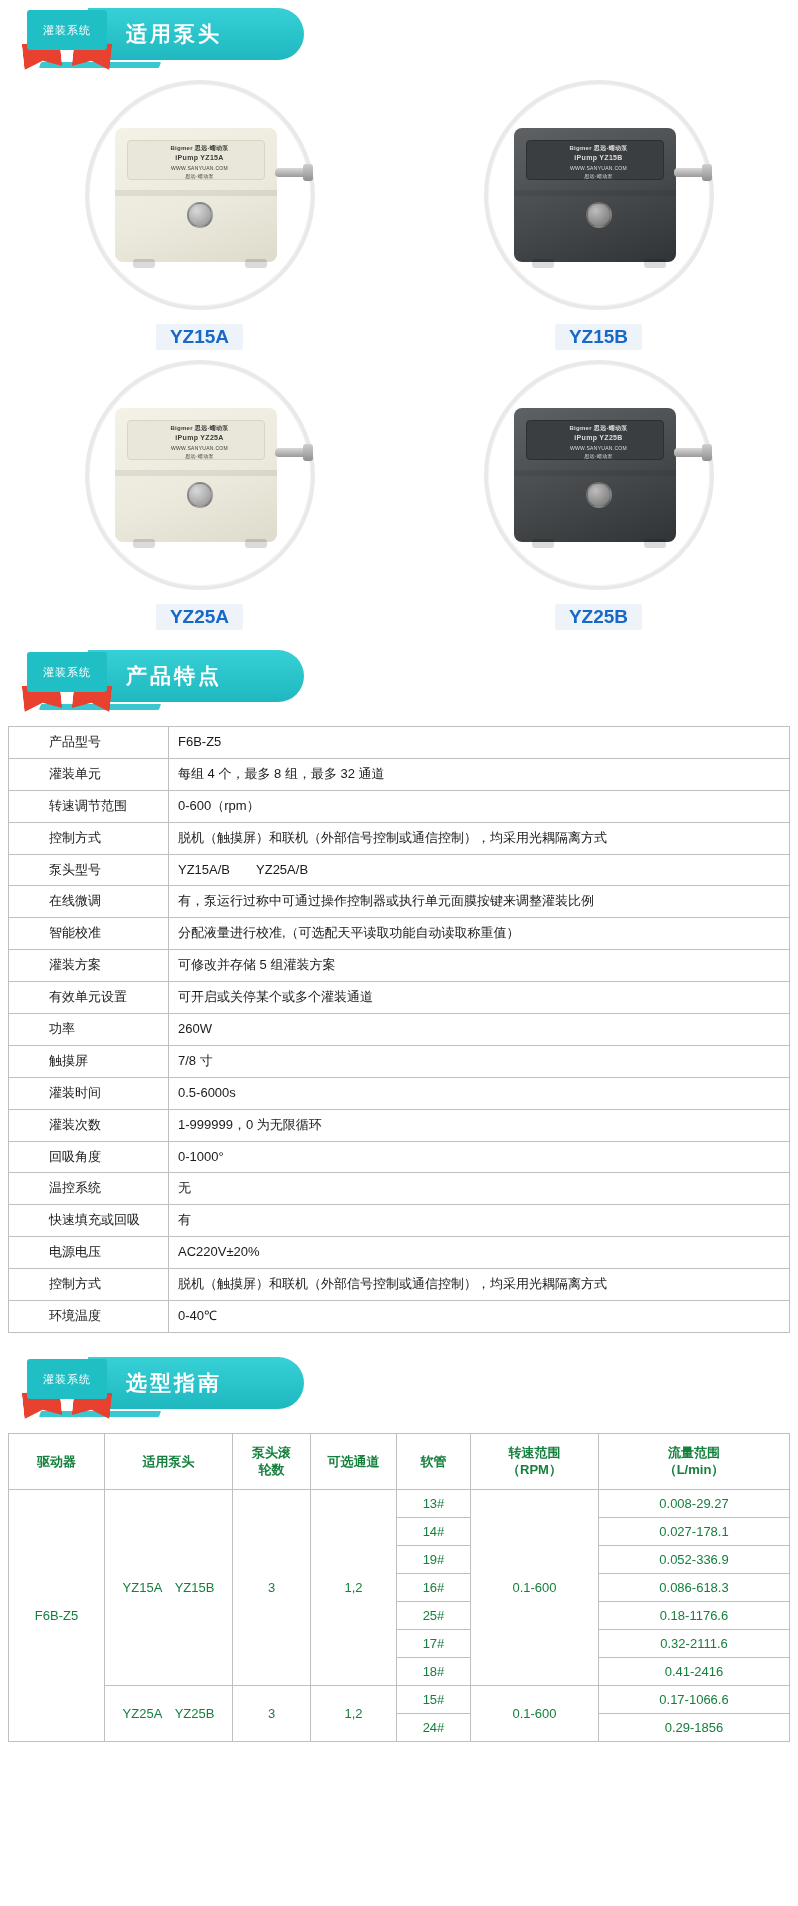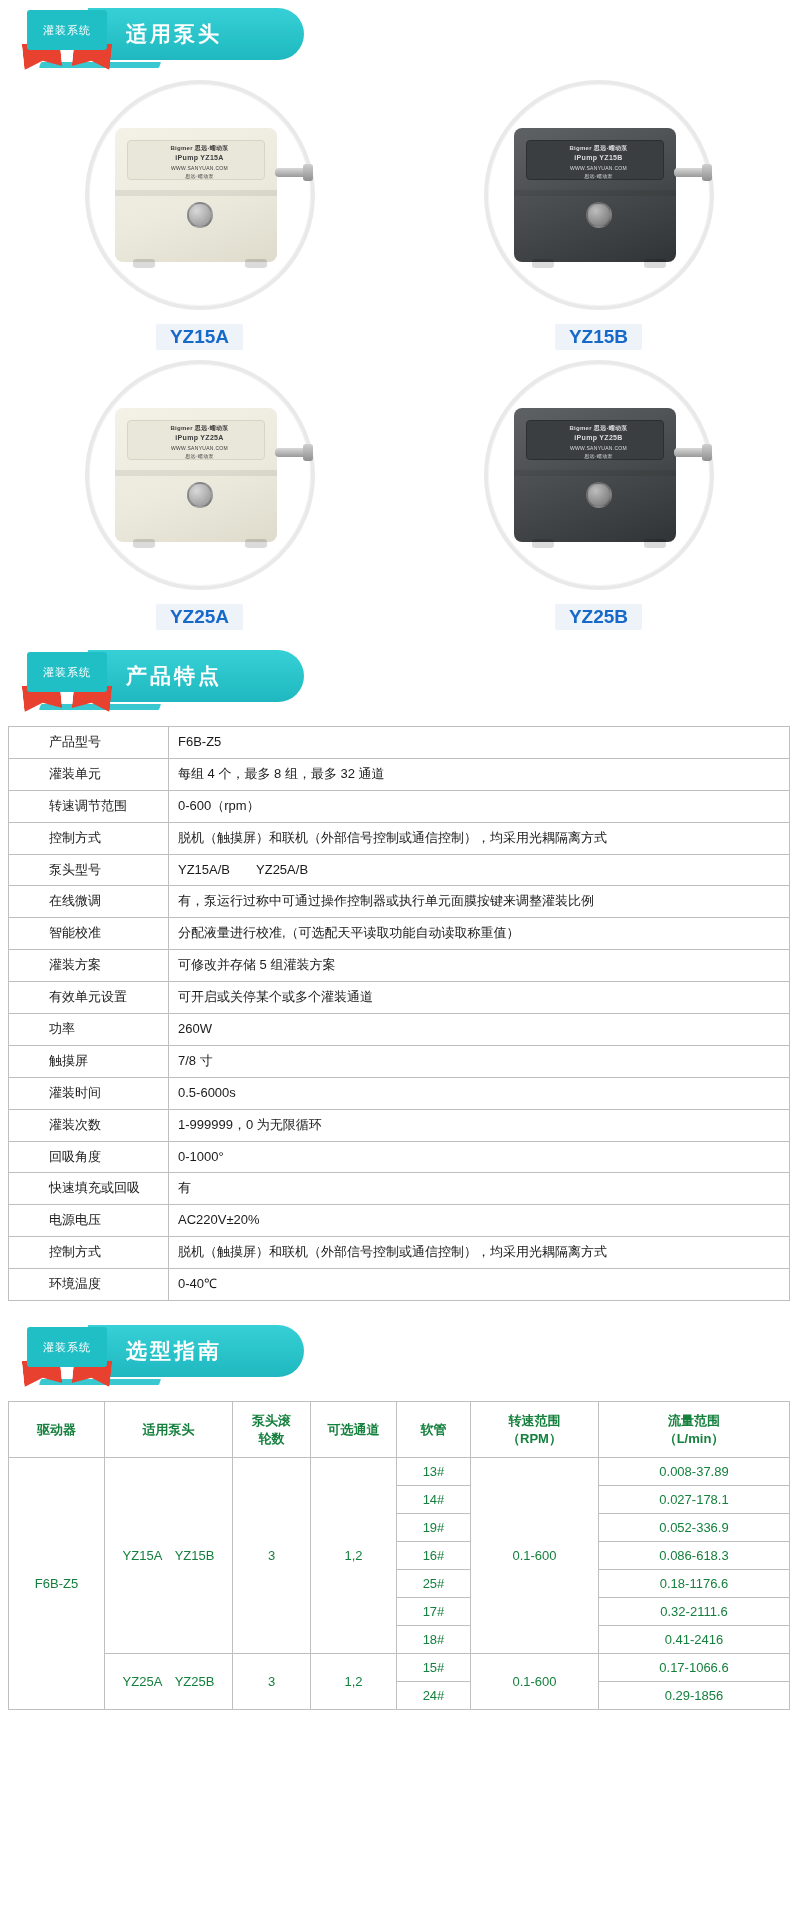--- a/index.html
+++ b/index.html
@@ -395,20 +395,24 @@
           </tr>
         <tr>
             <td class="k">灌装次数</td>
             <td>1-999999，0 为无限循环</td>
           </tr>
         <tr>
             <td class="k">回吸角度</td>
             <td>0-1000°</td>
           </tr>
         <tr>
+            <td class="k">温控系统</td>
+            <td>无</td>
+          </tr>
+        <tr>
             <td class="k">快速填充或回吸</td>
             <td>有</td>
           </tr>
         <tr>
             <td class="k">电源电压</td>
             <td>AC220V±20%</td>
           </tr>
         <tr>
             <td class="k">控制方式</td>
             <td>脱机（触摸屏）和联机（外部信号控制或通信控制），均采用光耦隔离方式</td>
@@ -463,21 +467,21 @@
       </thead>
       <tbody>
 
         <tr>
           <td rowspan="9">F6B-Z5</td>
           <td rowspan="7">YZ15A　YZ15B</td>
           <td rowspan="7">3</td>
           <td rowspan="7">1,2</td>
           <td>13#</td>
           <td rowspan="7">0.1-600</td>
-          <td>0.008-37.89</td>
+          <td>0.008-29.27</td>
         </tr>
         <tr>
           <td>14#</td>
           <td>0.027-178.1</td>
         </tr>
         <tr>
           <td>19#</td>
           <td>0.052-336.9</td>
         </tr>
         <tr>

